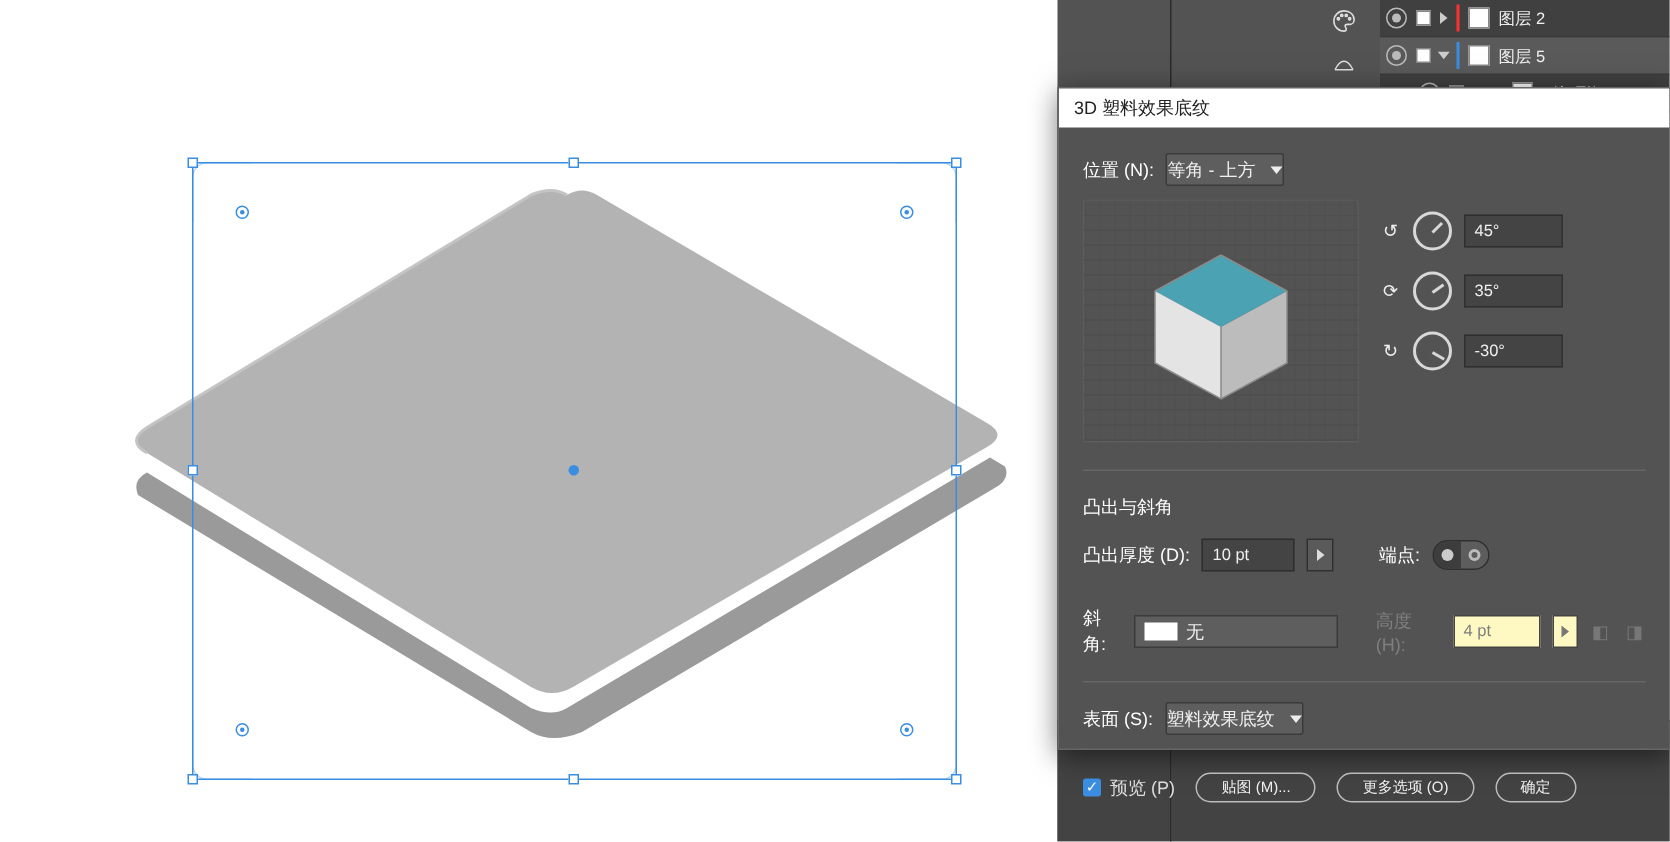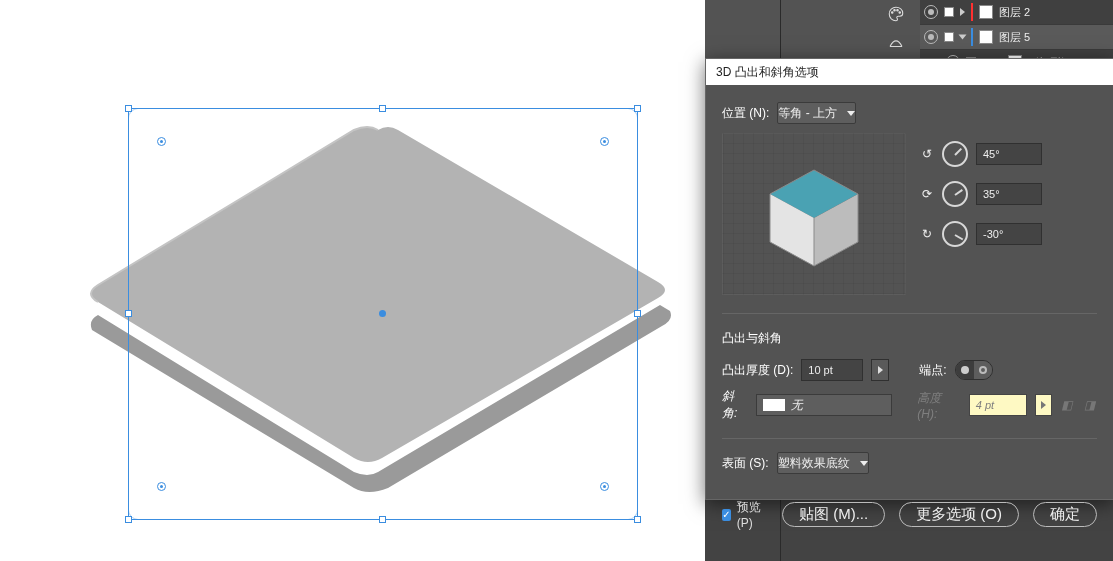--- a/index.html
+++ b/index.html
@@ -408,21 +408,21 @@
     justify-content: center;
     color: #fff;
     font-size: 10px;
   }
   .pillbtn {
     border: 1px solid #bbb;
     border-radius: 14px;
     padding: 2px 16px;
     color: #eee;
     background: transparent;
-    font-size: 15px;
+    font-size: 10px;
     white-space: nowrap;
   }
   
   .gap-strip {
     position:absolute;
     left:705px;
     top:0;
     width:75px;
     height:561px;
     background:#535353;
@@ -538,21 +538,21 @@
     <div class="eye"></div>
     <div class="sel-square"></div>
     <div style="width:20px;"></div>
     <div class="swatch"></div>
     <span class="lbl">〈矩形〉</span>
   </div>
 </div>
 
 <div class="dialog">
   <div class="titlebar">
-    <span>3D 凸出和斜角选项</span>
+    <span>3D 塑料效果底纹</span>
   </div>
   <div class="body">
 
     <div class="row posrow">
       <span class="label">位置 (N):</span>
       <div class="select">
         <span>等角 - 上方</span>
         <span class="caret"></span>
       </div>
     </div>
@@ -600,21 +600,21 @@
         <span class="label">端点:</span>
         <div class="cap-toggle">
           <span class="active">
               <span class="dot"></span>
             </span>
           <span>
               <span class="ring"></span>
             </span>
         </div>
       </div>
-      <div class="row" style="margin-top:4px;font-style:italic;">
+      <div class="row" style="margin-top:20px;">
         <span class="label">斜角:</span>
         <div class="bevel-box">
           <span class="bevthumb"></span>
           <span>无</span>
           <span class="caret" style="margin-left:auto;"></span>
         </div>
         <span style="width:10px;"></span>
         <span class="dimmed row">
           <span class="label dimmed">高度 (H):</span>
           <div class="valbox sm">4 pt</div>

